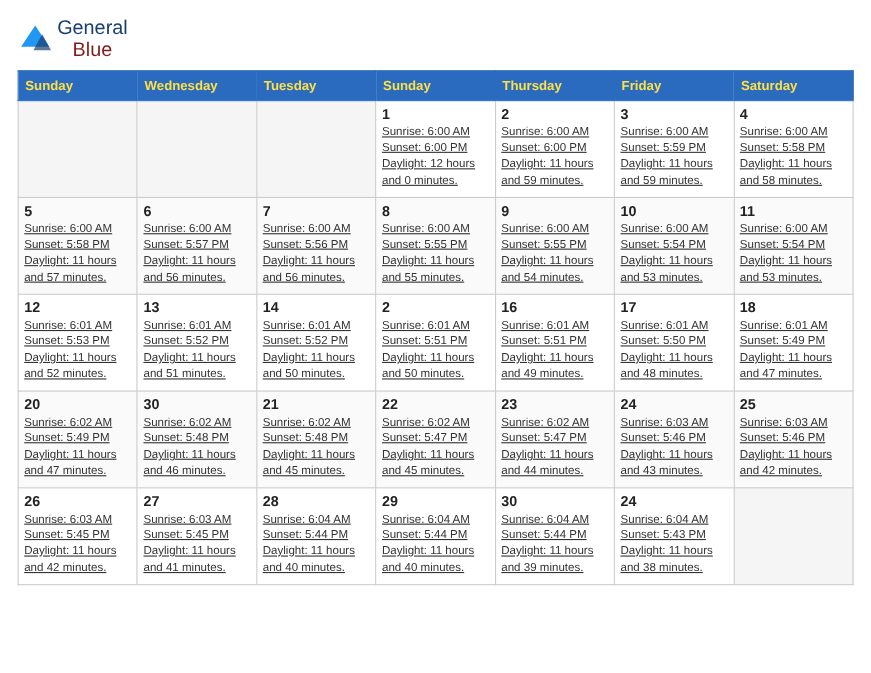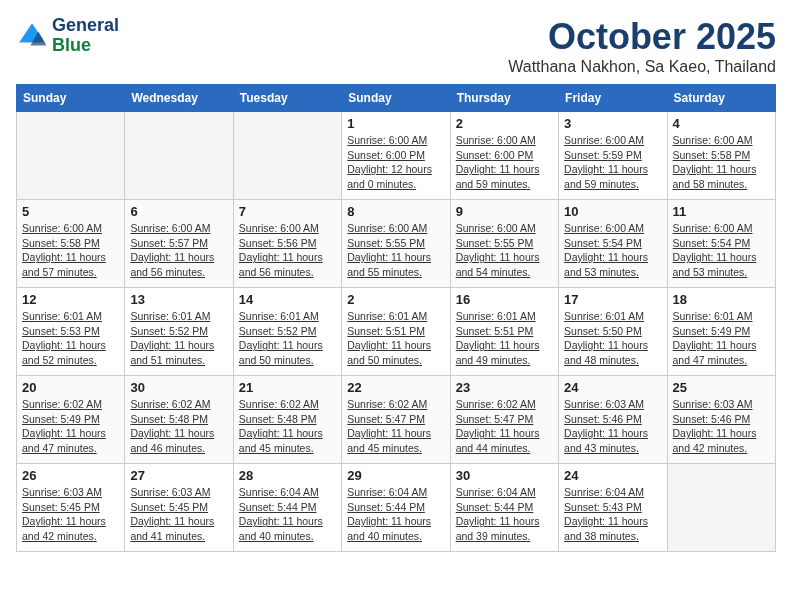--- a/index.html
+++ b/index.html
@@ -16,26 +16,27 @@
       align-items: flex-start;
       margin-bottom: 8px;
     }
     .logo {
       display: flex;
       align-items: center;
       gap: 4px;
     }
     .logo-text {
       font-size: 18px;
-      font-weight: bold;
+      font-weight: normal;
       color: #1a3e6e;
       line-height: 1.1;
+      text-align: center;
     }
     .logo-blue {
-      color: #15803d;
+      color: #7f1d1d;
     }
     .logo-icon {
       width: 32px;
       height: 32px;
     }
     .title-area {
       text-align: right;
     }
     .month-title {
       font-size: 36px;
@@ -47,21 +48,21 @@
       color: #333;
       font-weight: normal;
     }
     .calendar {
       width: 100%;
       border-collapse: collapse;
       font-size: 11px;
     }
     .calendar th {
       background: #2a6bbf;
-      color: #ffffff;
+      color: #fde047;
       text-align: left;
       padding: 6px 6px;
       font-size: 12px;
       font-weight: bold;
       border: 1px solid #2a6bbf;
     }
     .calendar td {
       border: 1px solid #ccc;
       vertical-align: top;
       padding: 4px 5px;
@@ -99,24 +100,20 @@
   <div class="logo">
     <svg class="logo-icon" viewBox="0 0 40 40">
       <polygon points="20,4 36,28 4,28" fill="#2196f3"></polygon>
       <polygon points="28,14 38,32 18,32" fill="#1a3e6e" opacity="0.7"></polygon>
     </svg>
     <div class="logo-text">
       <div>General</div>
       <div class="logo-blue">Blue</div>
     </div>
   </div>
-  <div class="title-area">
-    <div class="month-title">October 2025</div>
-    <div class="location-title">Watthana Nakhon, Sa Kaeo, Thailand</div>
-  </div>
 </div>
 
 <table class="calendar">
   <thead>
     <tr>
     <th>Sunday</th>
         <th>Wednesday</th>
         <th>Tuesday</th>
         <th>Sunday</th>
         <th>Thursday</th>

